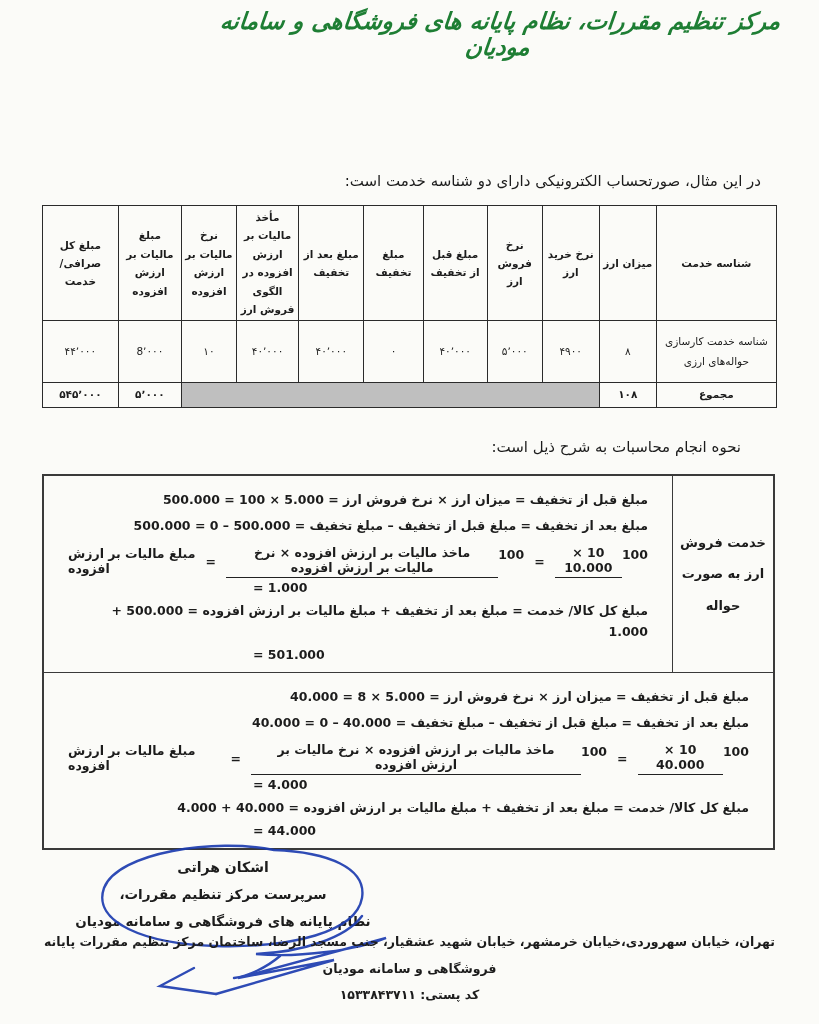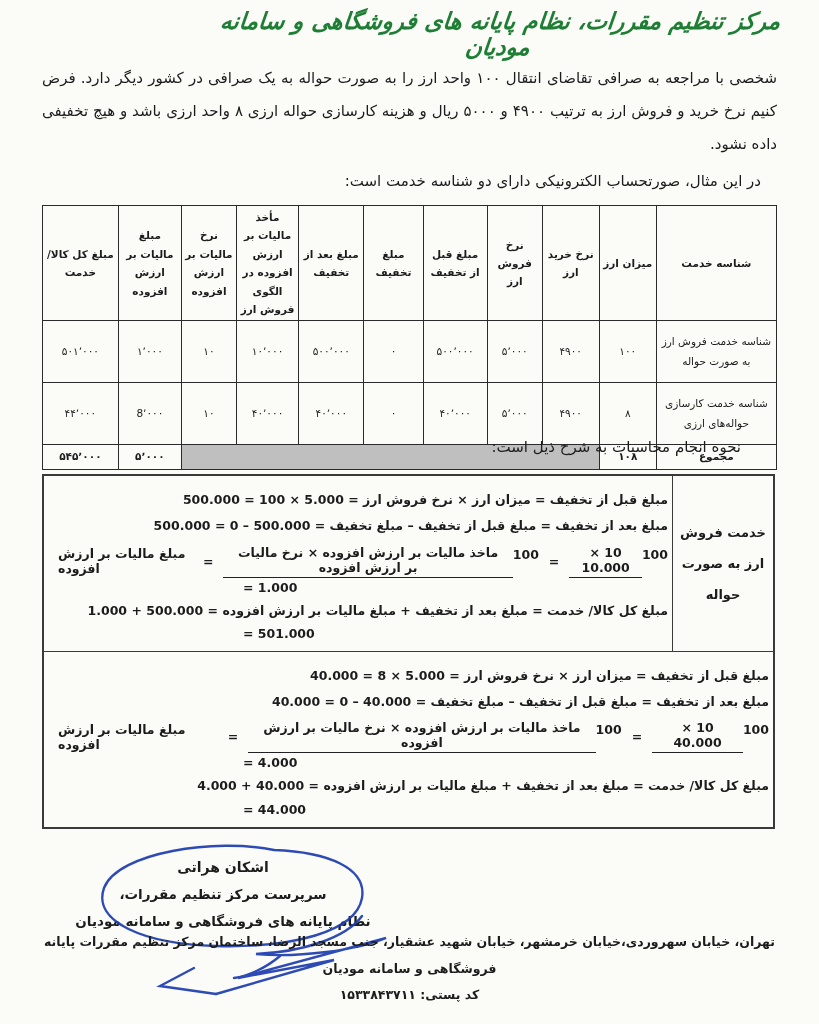--- a/index.html
+++ b/index.html
@@ -51,21 +51,21 @@
     position:absolute;top:474px;right:44px;
     width:729px;border:2px solid #3a3a3a;direction:rtl;background:#fbfbf8;
   }
   .calc-row{display:flex;direction:rtl;border-bottom:1.6px solid #3a3a3a;}
   .calc-row:last-child{border-bottom:none;}
   .calc-label{
     width:92px;flex:0 0 92px;display:flex;align-items:center;justify-content:center;
     text-align:center;font-size:13px;font-weight:600;line-height:2.4;
     border-left:1.4px solid #3a3a3a;padding:17px 4px;direction:rtl;
   }
-  .calc-body{flex:1;padding:8px 4px 6px;direction:rtl;min-width:0;margin-left:10px;}
+  .calc-body{flex:1;padding:8px 24px 6px;direction:rtl;min-width:0;}
   .f-line{
     direction:rtl;text-align:right;
     font-size:12.5px;font-weight:600;line-height:1.7;margin:5px 0;
   }
   .frac-row{
     direction:ltr;display:flex;align-items:center;gap:10px;
     justify-content:flex-start;margin:8px 0 2px;
     font-size:12.5px;font-weight:600;
   }
   .frac{display:inline-flex;flex-direction:row;text-align:center;}
@@ -90,21 +90,20 @@
     direction:rtl;text-align:center;font-size:12.5px;font-weight:600;line-height:2.1;
   }
 </style>
 </head>
 <body>
 
 <div class="page">
 
   <div class="letterhead" style="color: rgb(30, 126, 52);">مرکز تنظیم مقررات، نظام پایانه های فروشگاهی و سامانه مودیان</div>
 
-  <div class="intro">شخصی با مراجعه به صرافی تقاضای انتقال ۱۰۰ واحد ارز را به صورت حواله به یک صرافی در کشور دیگر دارد. فرض کنیم نرخ خرید و فروش ارز به ترتیب ۴۹۰۰ و ۵۰۰۰ ریال و هزینه کارسازی حواله ارزی ۸ واحد ارزی باشد و هیچ تخفیفی داده نشود.</div>
 
   <div class="example-note">در این مثال، صورتحساب الکترونیکی دارای دو شناسه خدمت است:</div>
 
   <table class="invoice">
     <colgroup>
       <col style="width:116px">
         <col style="width:55px">
         <col style="width:55px">
         <col style="width:53px">
       <col style="width:62px">
@@ -120,34 +119,21 @@
       <th>شناسه خدمت</th>
       <th>میزان ارز</th>
       <th>نرخ خرید ارز</th>
       <th>نرخ فروش ارز</th>
       <th>مبلغ قبل از تخفیف</th>
       <th>مبلغ تخفیف</th>
       <th>مبلغ بعد از تخفیف</th>
       <th>مأخذ مالیات بر ارزش افزوده در الگوی فروش ارز</th>
       <th>نرخ مالیات بر ارزش افزوده</th>
       <th>مبلغ مالیات بر ارزش افزوده</th>
-      <th>مبلغ کل کالا/خدمت</th>
-    </tr>
-    <tr class="data-row">
-      <td>شناسه خدمت فروش ارز به صورت حواله</td>
-      <td>۱۰۰</td>
-      <td>۴۹۰۰</td>
-      <td>۵٬۰۰۰</td>
-      <td>۵۰۰٬۰۰۰</td>
-      <td>۰</td>
-      <td>۵۰۰٬۰۰۰</td>
-      <td>۱۰٬۰۰۰</td>
-      <td>۱۰</td>
-      <td>۱٬۰۰۰</td>
-      <td>۵۰۱٬۰۰۰</td>
+      <th>مبلغ کل صرافی/خدمت</th>
     </tr>
     <tr class="data-row">
       <td>شناسه خدمت کارسازی حواله‌های ارزی</td>
       <td>۸</td>
       <td>۴۹۰۰</td>
       <td>۵٬۰۰۰</td>
       <td>۴۰٬۰۰۰</td>
       <td>۰</td>
       <td>۴۰٬۰۰۰</td>
       <td>۴۰٬۰۰۰</td>

